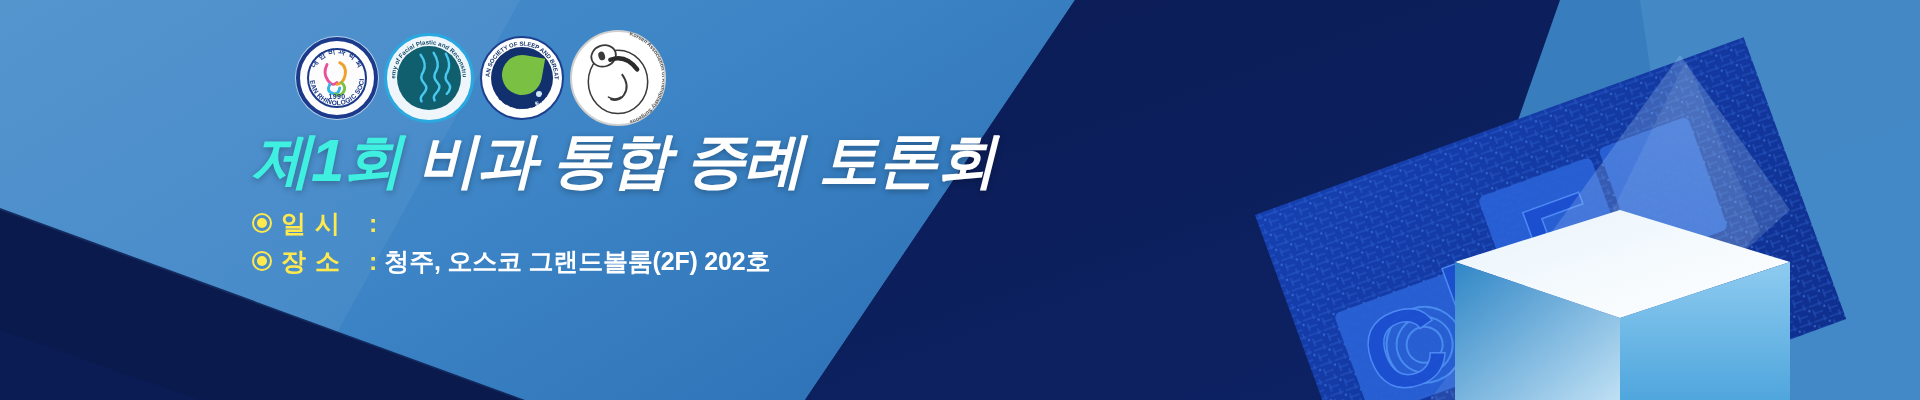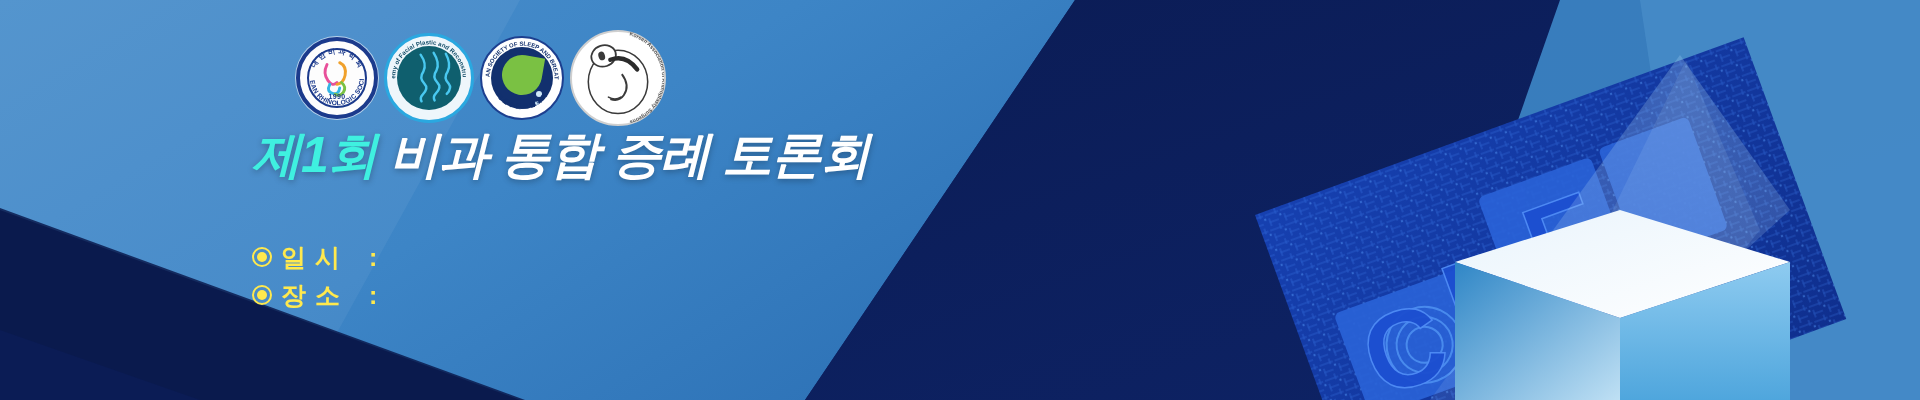--- a/index.html
+++ b/index.html
@@ -50,29 +50,29 @@
   .logo3 .ringtxt text{font-size:6.2px;fill:#12306e;font-weight:700;}
 
   
   .logo4{width:96px;height:96px;background:#fff;
     border:2px solid #cfcfcf;box-sizing:border-box;}
   .logo4 .ringtxt text{font-size:5.6px;fill:#555;font-weight:600;}
 
   
   .title{
     position:absolute;left:252px;top:129px;z-index:7;
-    font-size:50px;font-weight:900;font-style:italic;
+    font-size:60px;font-weight:900;font-style:italic;
     letter-spacing:-1px;white-space:nowrap;line-height:1.05;
     text-shadow:0 2px 6px rgba(0,0,0,.28);
   }
   .title .hl{color:#3ff0e0;}
   .title .wt{color:#ffffff;}
 
   
-  .info{position:absolute;left:252px;top:204px;z-index:7;margin-top:34px;}
+  .info{position:absolute;left:252px;top:204px;z-index:7;}
   .row{display:flex;align-items:center;height:38px;white-space:nowrap;}
   .bullet{
     width:20px;height:20px;border-radius:50%;box-sizing:border-box;
     border:2.5px solid #ffe94d;position:relative;margin-right:9px;flex:0 0 auto;
   }
   .bullet::after{
     content:"";position:absolute;inset:3px;border-radius:50%;background:#ffe94d;
   }
   .lbl{
     color:#ffe94d;font-size:25px;font-weight:900;
@@ -275,17 +275,18 @@
     <div class="row">
       <span class="bullet"></span>
       <span class="lbl">일  시</span>
       <span class="colon">:</span>
     </div>
 
     <div class="row">
       <span class="bullet"></span>
       <span class="lbl">장  소</span>
       <span class="colon">:</span>
+      <span class="val">청주, 오스코 그랜드볼룸(2F) 202호</span>
     </div>
 
   </div>
 
 </div>
 
 </body></html>

